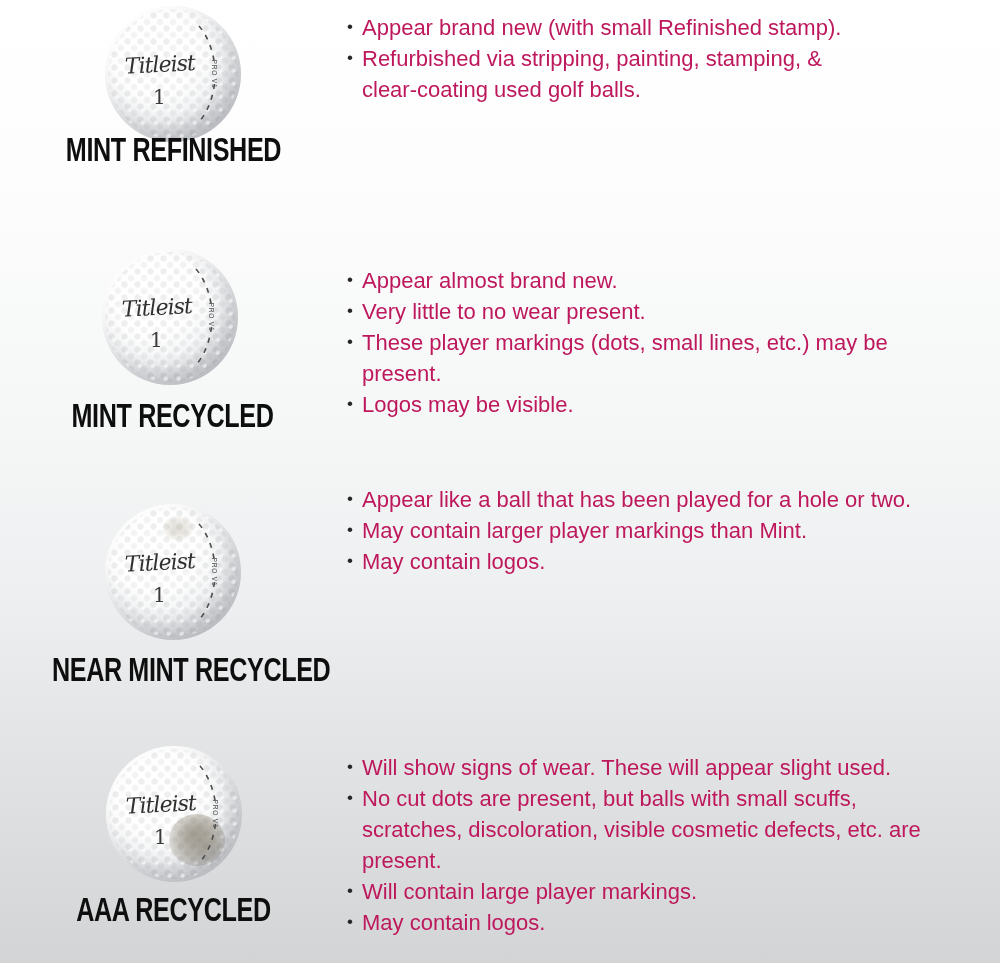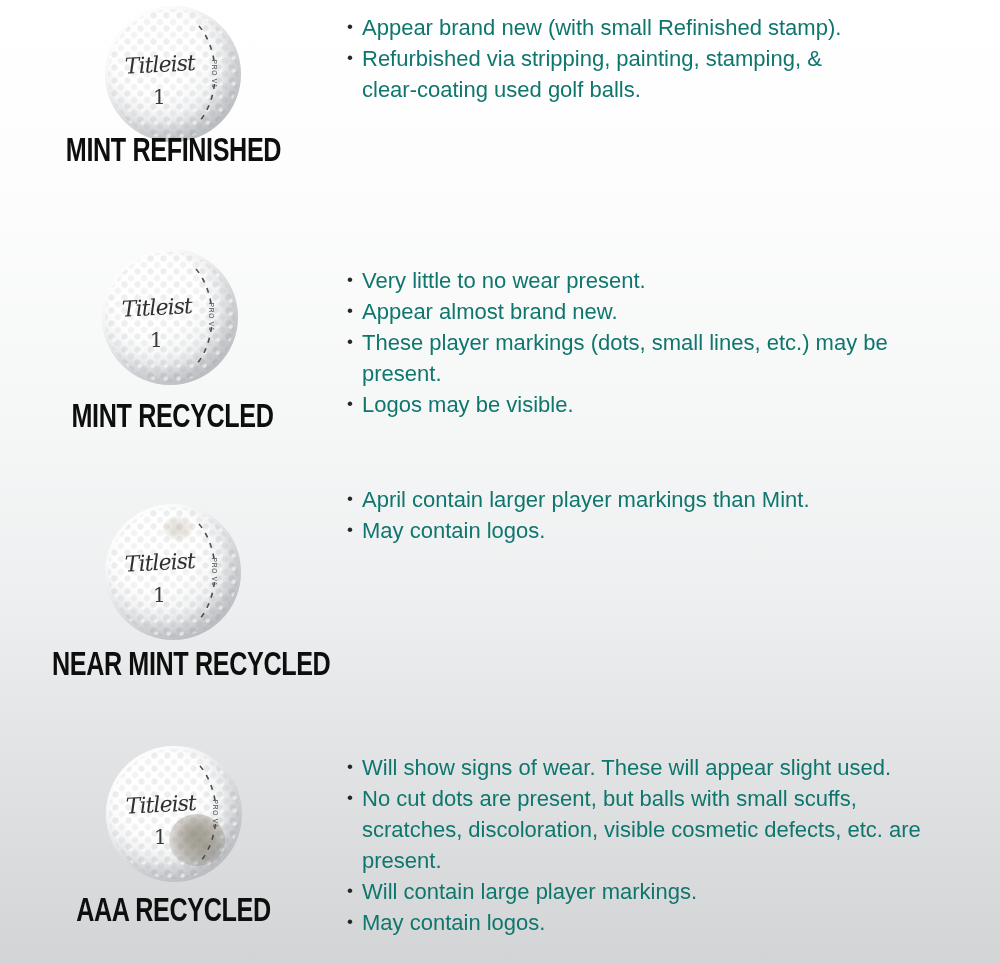--- a/index.html
+++ b/index.html
@@ -51,21 +51,21 @@
   }
   .grade-label{position:absolute;left:0;width:340px;text-align:center;line-height:34px;}
   .grade-label span{
     display:inline-block;transform:scaleX(0.74);transform-origin:50% 50%;
     font-size:34px;font-weight:bold;letter-spacing:-0.5px;color:#0e0e0e;white-space:nowrap;
   }
   .text-col{position:absolute;left:346px;width:654px;}
   .text-col ul{margin:0;padding:0;list-style:none;}
   .text-col li{
     position:relative;padding-left:16px;white-space:pre-line;
-    font-size:22px;line-height:31px;color:#0f766e;
+    font-size:22px;line-height:31px;color:#be185d;
   }
   .text-col li::before{
     content:"\2022";position:absolute;left:1px;top:-1px;font-size:17px;color:#262626;
   }
 </style>
 </head>
 <body>
 
 <div class="section" style="top:0;height:240px;">
   <div class="ball-col">
@@ -101,48 +101,49 @@
         <path d="M 109.5 78 A 42 63 0 0 1 94 116"></path>
         <text x="107" y="68" text-anchor="middle" transform="rotate(90 107 68)">PRO V1</text>
       </svg>
     </div>
     <div class="grade-label" style="top:158px;">
       <span>MINT RECYCLED</span>
     </div>
   </div>
   <div class="text-col" style="top:25px;">
     <ul>
+      <li>Appear almost brand new.</li>
       <li>Very little to no wear present.</li>
-      <li>Appear almost brand new.</li>
       <li>These player markings (dots, small lines, etc.) may be
 present.</li>
       <li>Logos may be visible.</li>
     </ul>
   </div>
 </div>
 
 <div class="section" style="top:470px;height:250px;">
   <div class="ball-col">
     <div class="ball" style="left:102px;top:34px;">
       <div class="ball-logo">Titleist</div>
       <div class="ball-num">1</div>
       <div class="smudge smudge-light"></div>
       <svg class="stamp-svg" viewBox="0 0 136 136">
         <path d="M 94 20 A 42 63 0 0 1 109.5 58"></path>
         <path d="M 109.5 78 A 42 63 0 0 1 94 116"></path>
         <text x="107" y="68" text-anchor="middle" transform="rotate(90 107 68)">PRO V1</text>
       </svg>
     </div>
-    <div class="grade-label" style="top:176px;text-align:right;">
+    <div class="grade-label" style="top:182px;text-align:right;">
       <span>NEAR MINT RECYCLED</span>
     </div>
   </div>
   <div class="text-col" style="top:14px;">
     <ul>
-      <li>April contain larger player markings than Mint.</li>
+      <li>Appear like a ball that has been played for a hole or two.</li>
+      <li>May contain larger player markings than Mint.</li>
       <li>May contain logos.</li>
     </ul>
   </div>
 </div>
 
 <div class="section" style="top:720px;height:243px;">
   <div class="ball-col">
     <div class="ball" style="left:103px;top:26px;">
       <div class="ball-logo">Titleist</div>
       <div class="ball-num">1</div>

